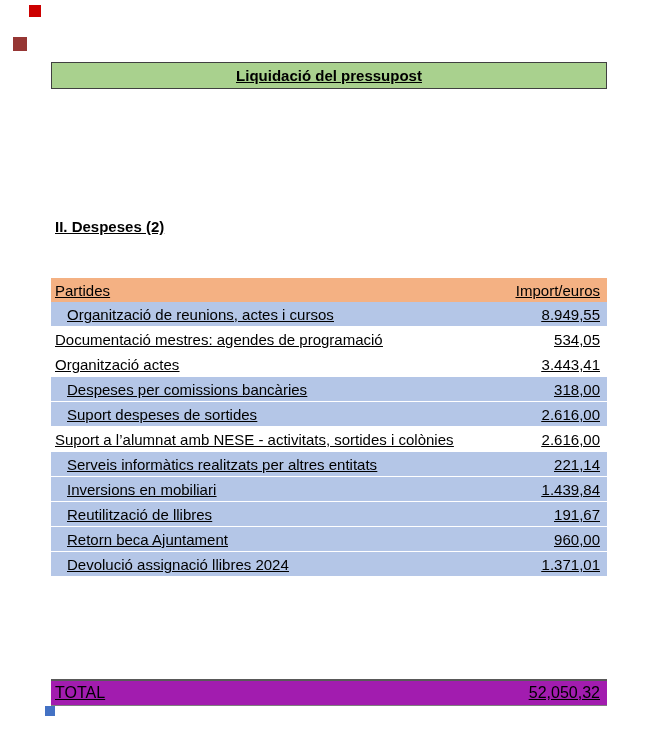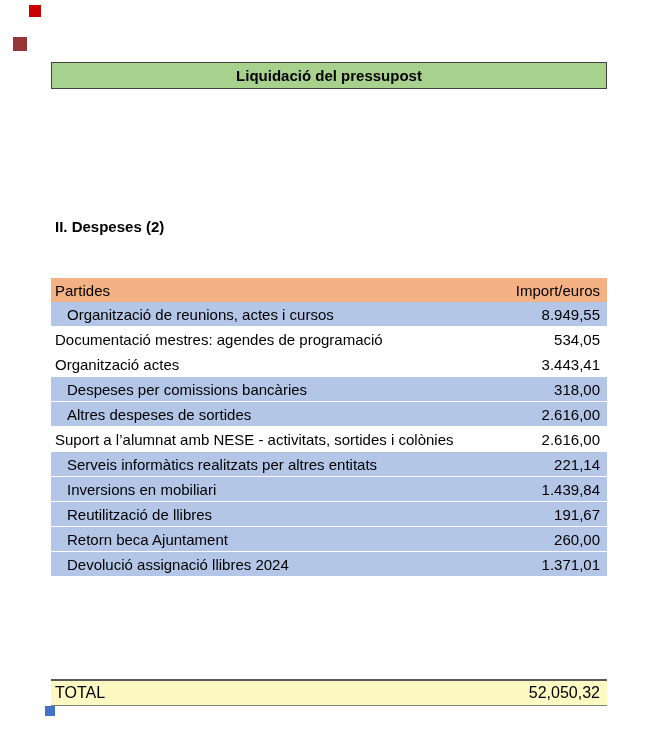--- a/index.html
+++ b/index.html
@@ -1,15 +1,15 @@
 <!DOCTYPE html>
 <html><head>
 <meta charset="utf-8">
 <style>
-  * { box-sizing: border-box; margin: 0; padding: 0; }
+  * { box-sizing: border-box; margin: 0; padding: 0; text-decoration: underline; }
   html, body { background: #ffffff; }
   body {
     width: 665px;
     height: 753px;
     font-family: "Liberation Sans", sans-serif;
     color: #000000;
     position: relative;
     overflow: hidden;
   }
   .page { position: relative; width: 665px; height: 753px; }
@@ -67,21 +67,21 @@
     border-bottom: 1px solid #ffffff;
     padding-left: 16px;
   }
   .cell-label { white-space: nowrap; }
   .cell-value { white-space: nowrap; text-align: right; }
 
   .total-row {
     position: absolute;
     left: 51px; top: 679px;
     width: 556px; height: 27px;
-    background: #fef9c3;
+    background: #a21caf;
     border-top: 2px solid #595959;
     border-bottom: 1px solid #7F7F7F;
     display: flex; justify-content: space-between; align-items: center;
     padding: 0 7px 0 4px;
     font-size: 16px;
   }
 </style>
 </head>
 <body>
 
@@ -114,42 +114,42 @@
     </div>
     <div class="t-row">
       <span class="cell-label">Organització actes</span>
       <span class="cell-value">3.443,41</span>
     </div>
     <div class="t-row hl">
       <span class="cell-label">Despeses per comissions bancàries</span>
       <span class="cell-value">318,00</span>
     </div>
     <div class="t-row hl">
-      <span class="cell-label">Altres despeses de sortides</span>
+      <span class="cell-label">Suport despeses de sortides</span>
       <span class="cell-value">2.616,00</span>
     </div>
     <div class="t-row">
       <span class="cell-label">Suport a l’alumnat amb NESE - activitats, sortides i colònies</span>
       <span class="cell-value">2.616,00</span>
     </div>
     <div class="t-row hl">
       <span class="cell-label">Serveis informàtics realitzats per altres entitats</span>
       <span class="cell-value">221,14</span>
     </div>
     <div class="t-row hl">
       <span class="cell-label">Inversions en mobiliari</span>
       <span class="cell-value">1.439,84</span>
     </div>
     <div class="t-row hl">
       <span class="cell-label">Reutilització de llibres</span>
       <span class="cell-value">191,67</span>
     </div>
     <div class="t-row hl">
       <span class="cell-label">Retorn beca Ajuntament</span>
-      <span class="cell-value">260,00</span>
+      <span class="cell-value">960,00</span>
     </div>
     <div class="t-row hl">
       <span class="cell-label">Devolució assignació llibres 2024</span>
       <span class="cell-value">1.371,01</span>
     </div>
   </div>
 
   <div class="total-row">
     <span>TOTAL</span>
     <span>52,050,32</span>

